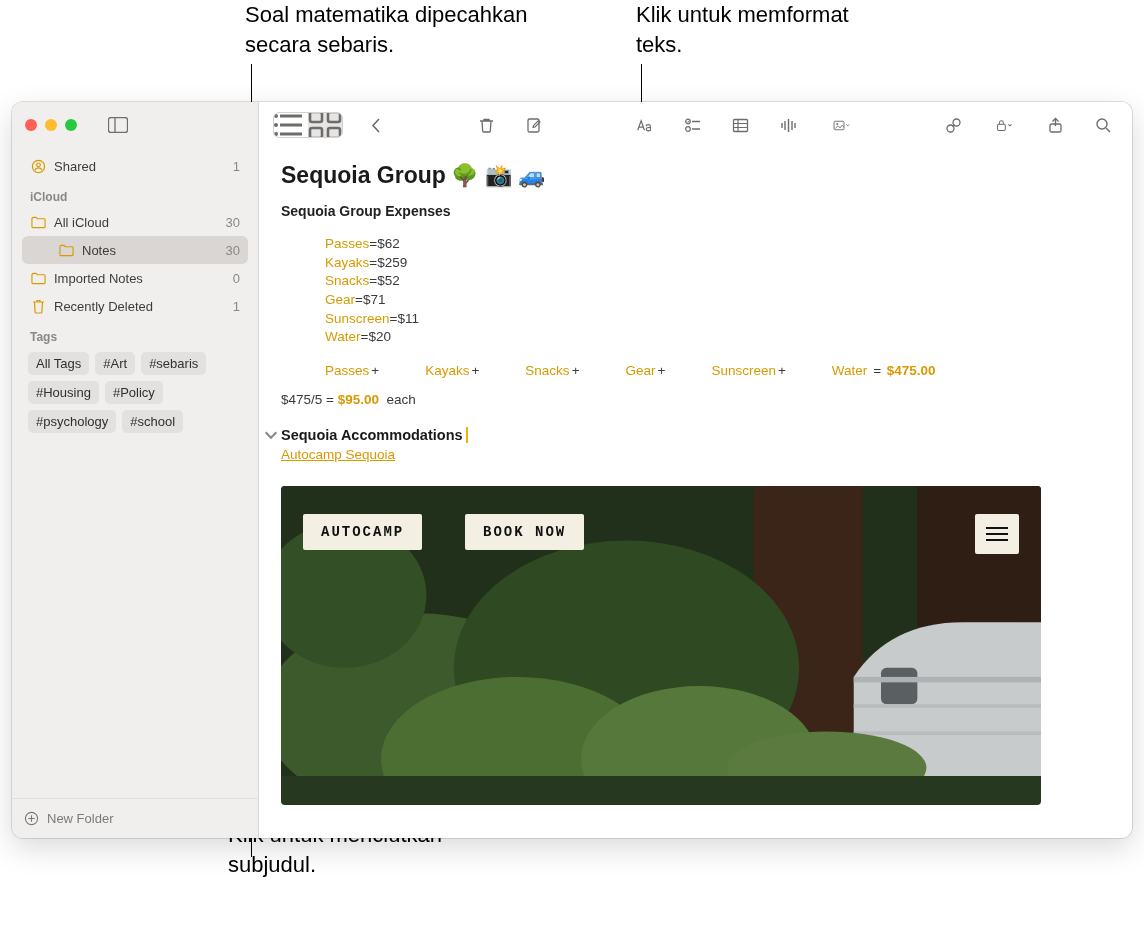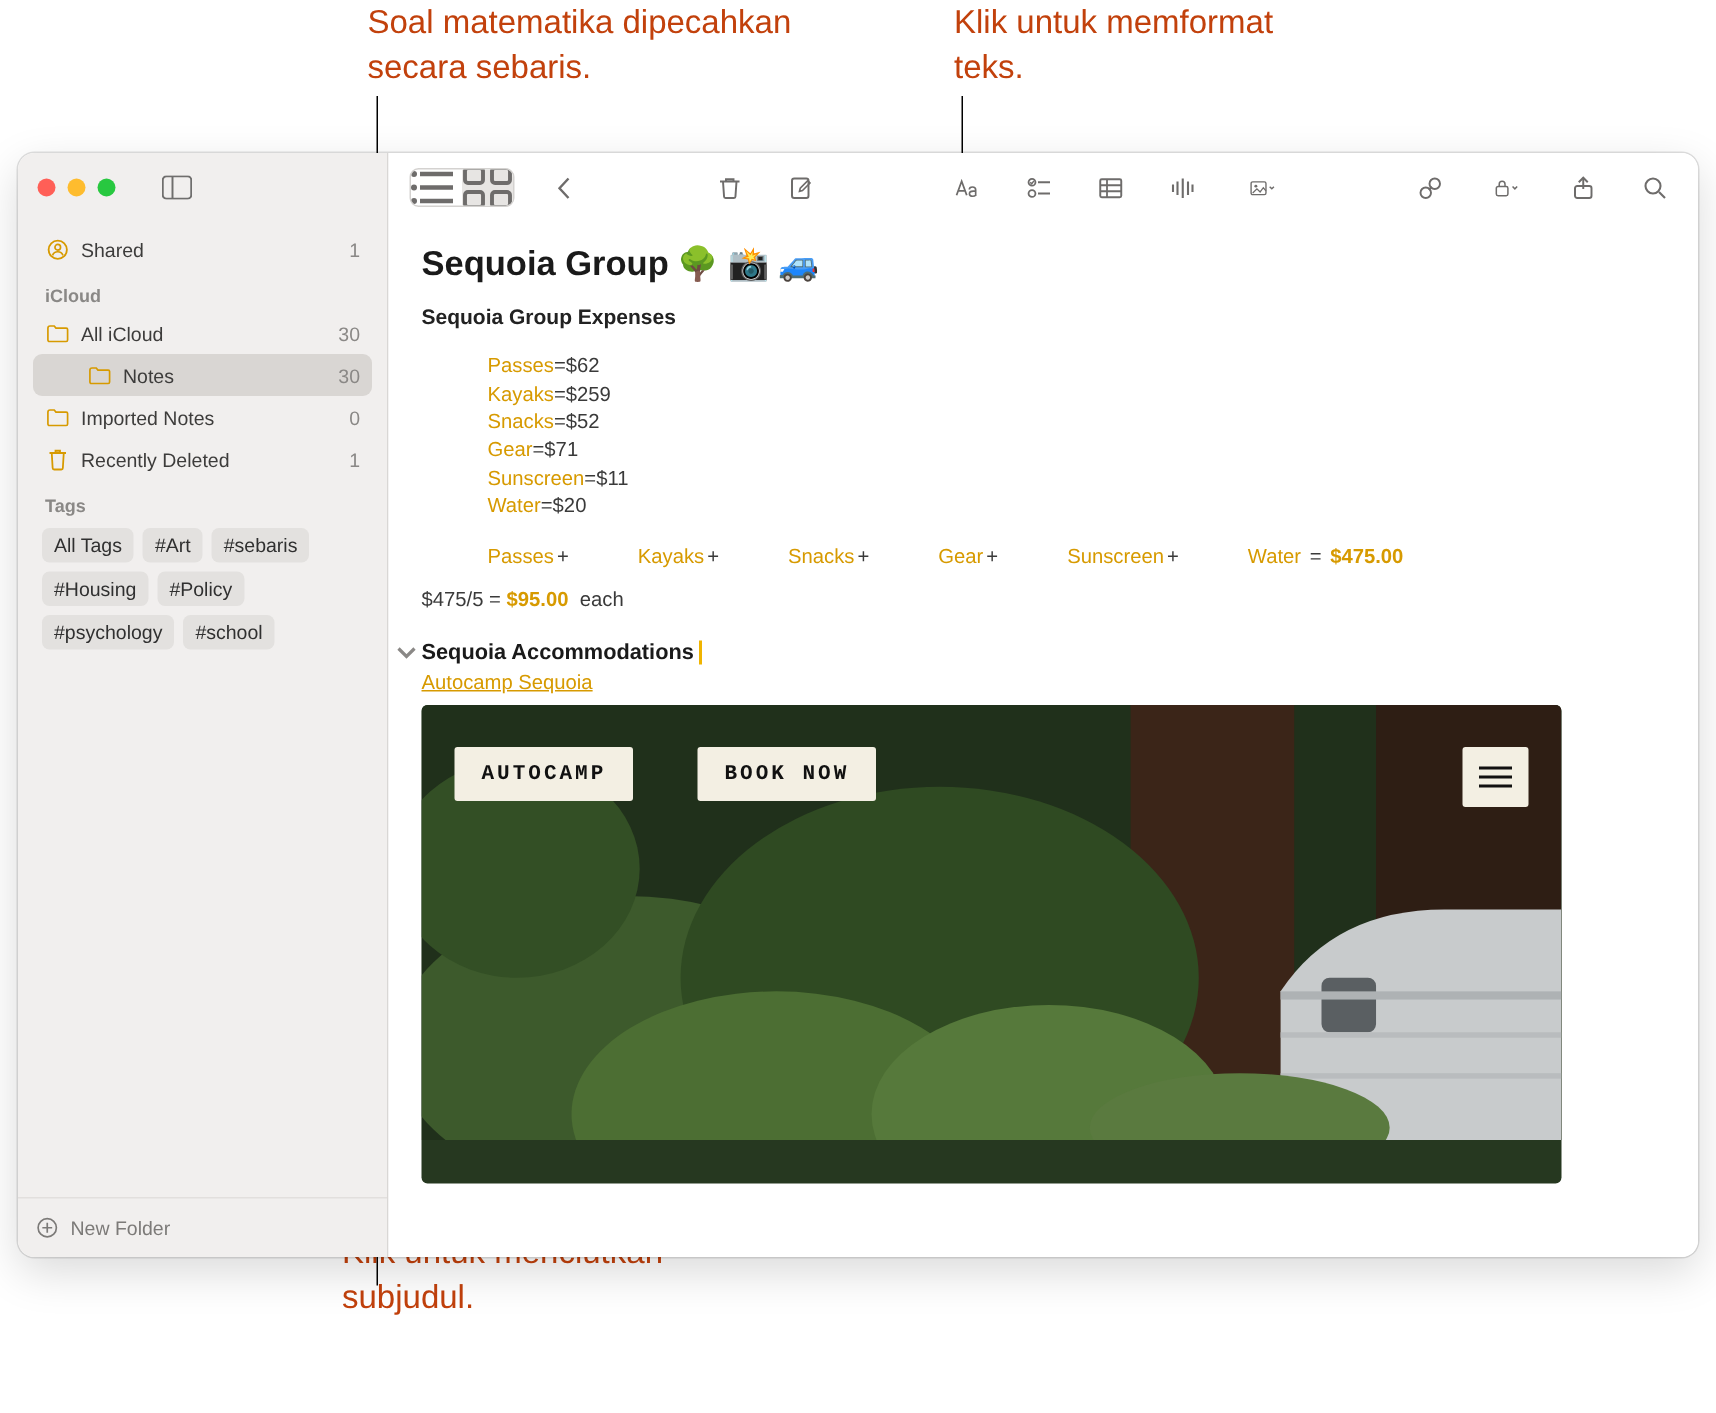--- a/index.html
+++ b/index.html
@@ -1,18 +1,18 @@
 <!DOCTYPE html>
 <html><head>
 <meta charset="utf-8">
 <style>
   * { box-sizing: border-box; margin: 0; padding: 0; }
   body { font-family: -apple-system, "Helvetica Neue", Arial, sans-serif; background: #fff; width: 1144px; height: 942px; position: relative; }
 
-  .callout { position: absolute; font-size: 22px; line-height: 1.35; color: #c2410c; }
+  .callout { position: absolute; font-size: 22px; line-height: 1.35; color: #000000; }
   .callout-line { position: absolute; background: #000; }
 
   .window {
     position: absolute; left: 12px; top: 102px; width: 1120px; height: 736px;
     background: #fff; border-radius: 11px; overflow: hidden;
     box-shadow: 0 0 0 1px rgba(0,0,0,0.12), 0 10px 30px rgba(0,0,0,0.15);
     display: flex;
   }
 
   
@@ -69,21 +69,21 @@
   .sum-line .op { color:#3a3a3a; padding:0 2px; }
   .sum-line .res { color:#d79a00; font-weight:600; }
   .per-line { margin-top:14px; font-size:13.5px; color:#3a3a3a; }
   .per-line .res { color:#d79a00; font-weight:600; }
 
   .subhead { margin-top:20px; display:flex; align-items:center; gap:2px; font-size:14.5px; font-weight:700; color:#1a1a1a; position:relative; margin-left:-18px; }
   .subhead .chev { width:16px; height:16px; display:flex; align-items:center; justify-content:center; color:#8a8886; }
   .cursor { display:inline-block; width:2px; height:16px; background:#f0b400; vertical-align:middle; margin-left:1px; }
   .link { color:#d79a00; text-decoration:underline; font-size:13.5px; margin-top:4px; display:inline-block; }
 
-  .rich-preview { margin-top:6px; width: 760px; height: 319px; border-radius:4px; overflow:hidden; position:relative; background:#263820; }
+  .rich-preview { margin-top:23px; width: 760px; height: 319px; border-radius:4px; overflow:hidden; position:relative; background:#263820; }
   .rich-preview .bg { position:absolute; inset:0; }
   .rich-preview .pill { position:absolute; background:#f3efe3; color:#111; font-family:"Courier New", monospace; font-weight:700; letter-spacing:2px; font-size:14px; padding:10px 18px; border-radius:2px; }
   .rich-preview .burger { position:absolute; right:22px; top:28px; width:44px; height:40px; background:#f3efe3; border-radius:2px; display:flex; align-items:center; justify-content:center; }
   .rich-preview .burger div { width:22px; height:2px; background:#111; box-shadow:0 -6px 0 #111, 0 6px 0 #111; }
 </style>
 </head>
 <body>
 
 <div class="callout" style="left:245px; top:0px; width:330px;">Soal matematika dipecahkan secara sebaris.</div>
 <div class="callout" style="left:636px; top:0px; width:220px;">Klik untuk memformat teks.</div>

